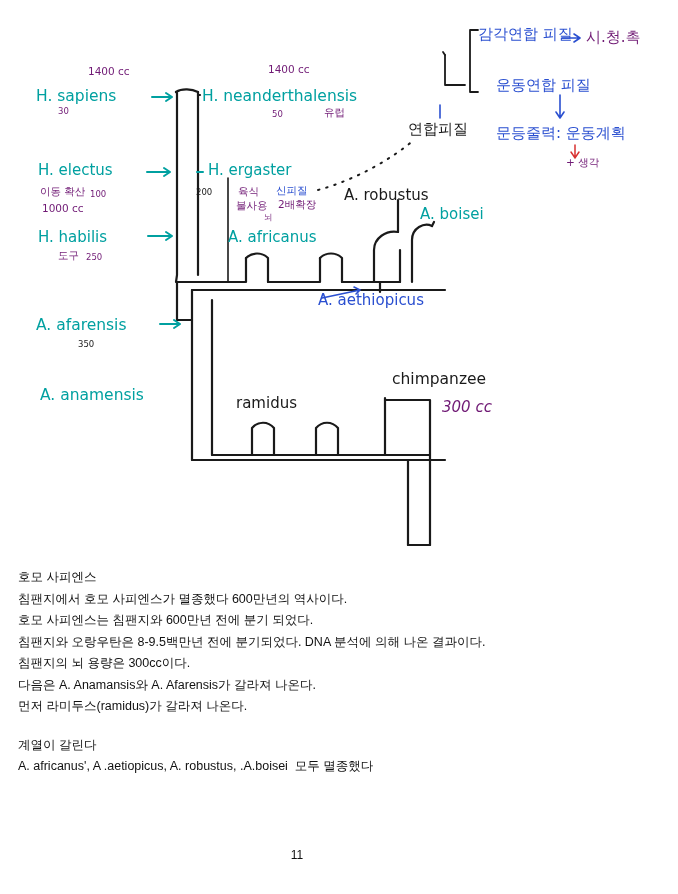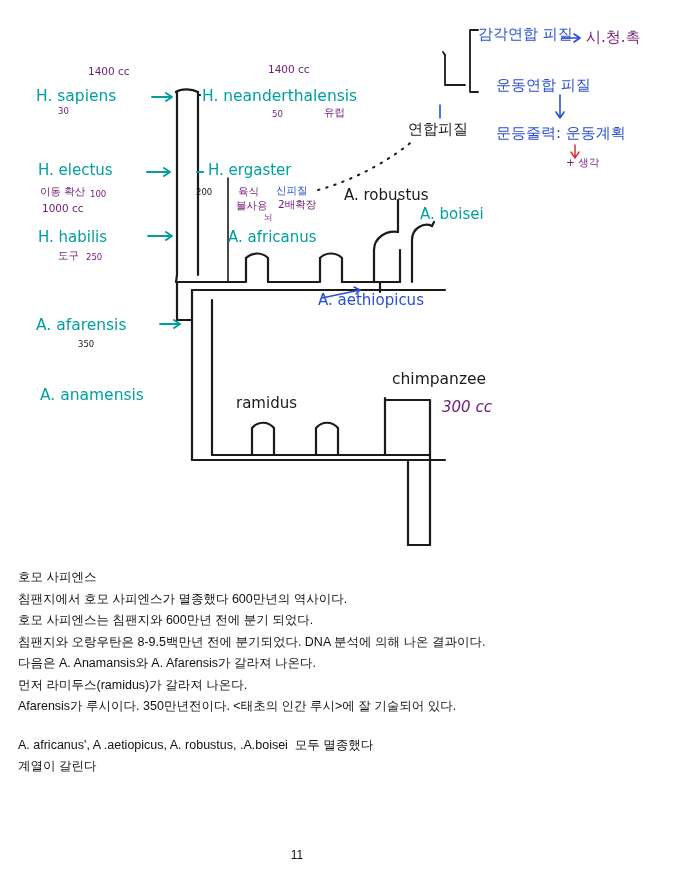--- a/index.html
+++ b/index.html
@@ -200,21 +200,21 @@
   <div class="hand-label blue sz-md" style="left:496px; top:126px;">문등줄력: 운동계획</div>
   <div class="hand-label red sz-sm" style="left:566px; top:157px;">+ 생각</div>
 
 </div>
 
 <div id="body-text">
   <div class="line">호모 사피엔스</div>
   <div class="line">침팬지에서 호모 사피엔스가 멸종했다 600만년의 역사이다.</div>
   <div class="line">호모 사피엔스는 침팬지와 600만년 전에 분기 되었다.</div>
   <div class="line">침팬지와 오랑우탄은 8-9.5백만년 전에 분기되었다. DNA 분석에 의해 나온 결과이다.</div>
+  <div class="line">침팬지의 뇌 용량은 300cc이다.</div>
   <div class="line">다음은 A. Anamansis와 A. Afarensis가 갈라져 나온다.</div>
   <div class="line">먼저 라미두스(ramidus)가 갈라져 나온다.</div>
-  <div class="line">Afarensis가 루시이다. 350만년전이다. &lt;태초의 인간 루시&gt;에 잘 기술되어 있다.</div>
   <div class="gap"></div>
+  <div class="line">계열이 갈린다</div>
   <div class="line">A. africanus', A .aetiopicus, A. robustus, .A.boisei  모두 멸종했다</div>
-  <div class="line">계열이 갈린다</div>
 </div>
 
 <div id="page-number">11</div>
 
 </body></html>

